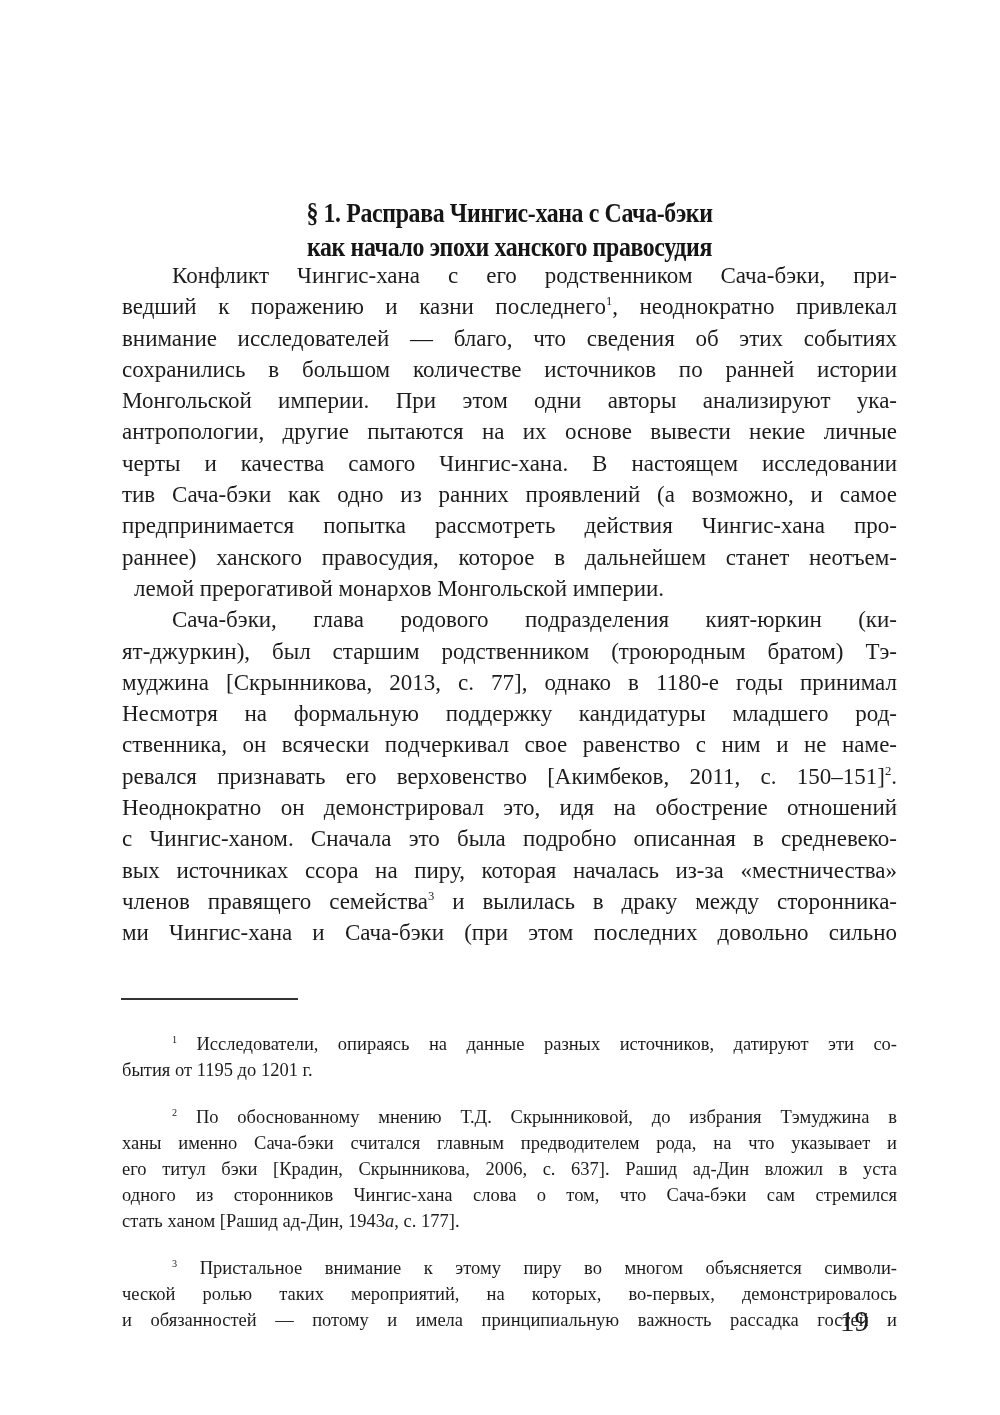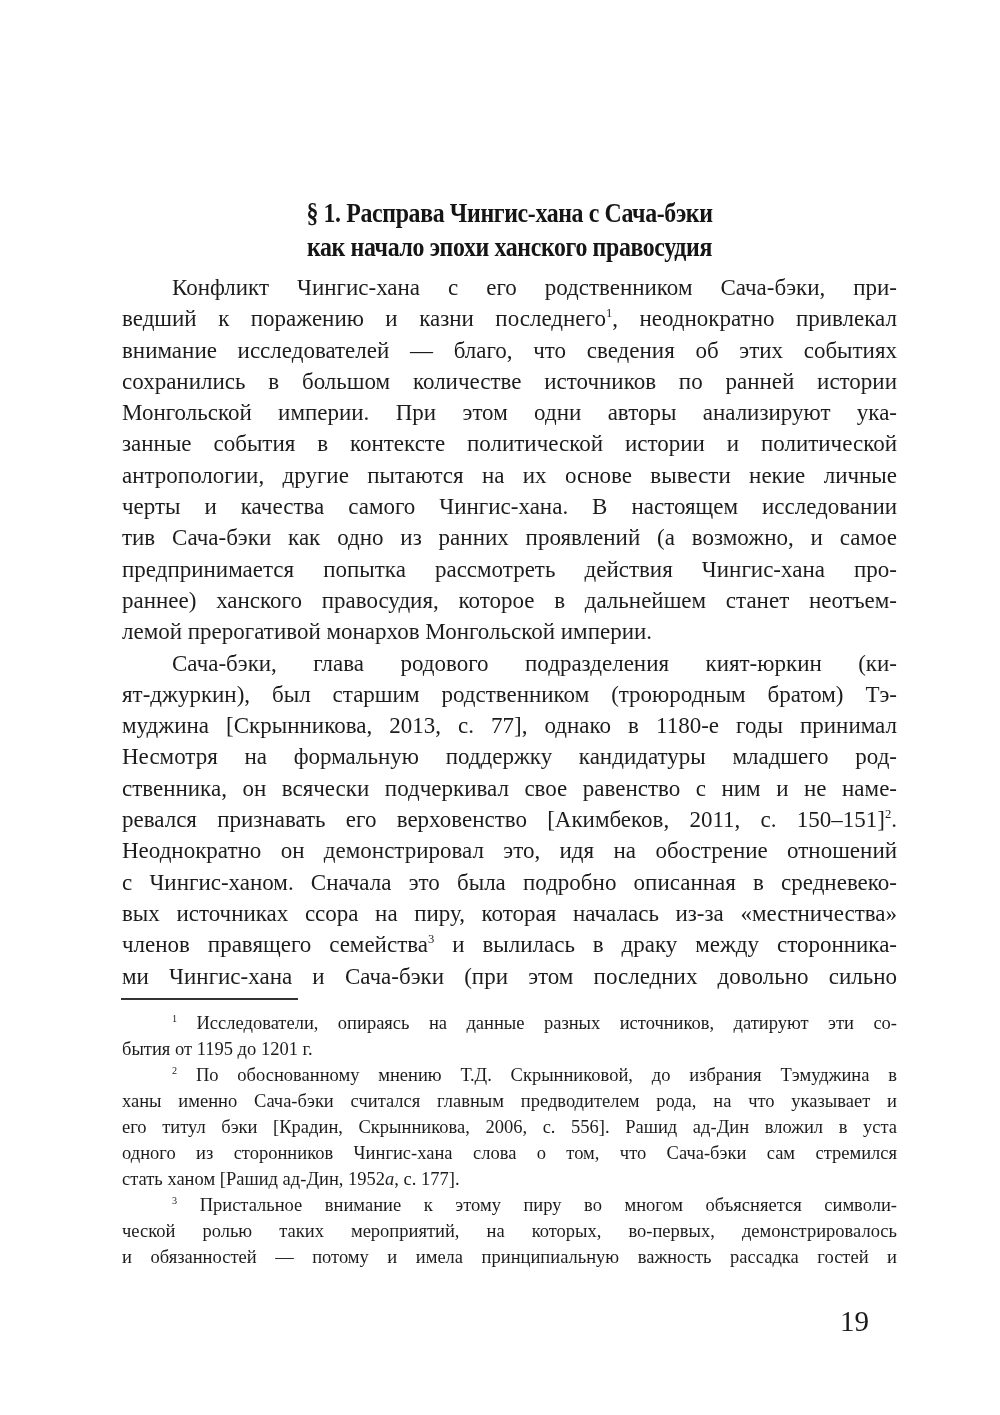--- a/index.html
+++ b/index.html
@@ -10,42 +10,42 @@
   }
   .page { position: absolute; left: 0; top: 0; width: 1000px; height: 1070px; background: #fff; }
   .heading {
     position: absolute; left: 122px; width: 775px; top: 196px;
     text-align: center; font-weight: bold; font-size: 26.5px; line-height: 34px;
     letter-spacing: -0.4px; color: #151515;
     transform: scaleX(0.9); transform-origin: center top;
   }
   .heading div { white-space: nowrap; }
   .body-text {
-    position: absolute; left: 122px; top: 272px; width: 775px;
+    position: absolute; left: 122px; top: 260px; width: 775px;
     font-size: 23px; line-height: 31.3px; text-align: justify;
     color: #1c1c1c;
   }
   .line {
     display: block; white-space: nowrap; text-align: justify; text-align-last: justify;
     height: 31.3px; overflow: visible;
   }
-  .line.last { text-align-last: left; }
+  .line.last { text-align-last: left; margin-left: 12px; }
   .line.indent { padding-left: 50px; }
   .fn-rule {
     position: absolute; left: 121px; top: 998px; width: 177px; height: 2px; background: #333;
   }
   .footnotes {
     position: absolute; left: 122px; top: 1010px; width: 775px;
     font-size: 18.5px; line-height: 26px; color: #1c1c1c;
   }
   .fn-line {
     display: block; white-space: nowrap; text-align: justify; text-align-last: justify; height: 26px;
   }
   .fn-line.last { text-align-last: left; }
-  .fn-line.indent { padding-left: 50px; }
+  .fn-line.indent { padding-left: 50px; margin-top: 21px; }
   sup { font-size: 0.55em; vertical-align: 0.7em; line-height: 0; }
   .page-number {
     position: absolute; left: 840px; top: 1305px; width: 60px; 
     font-size: 29px; color: #1a1a1a;
   }
 </style>
 </head>
 <body>
 
 <div class="page">
@@ -55,21 +55,20 @@
     <div>как начало эпохи ханского правосудия</div>
   </div>
 
   <div class="body-text">
 
     <span class="line indent"><span>Конфликт Чингис-хана с его родственником Сача-бэки, при-</span></span>
     <span class="line"><span>ведший к поражению и казни последнего</span><sup>1</sup><span>, неоднократно привлекал</span></span>
     <span class="line"><span>внимание исследователей — благо, что сведения об этих событиях</span></span>
     <span class="line"><span>сохранились в большом количестве источников по ранней истории</span></span>
     <span class="line"><span>Монгольской империи. При этом одни авторы анализируют ука-</span></span>
-    <span class="line"><span>занные события в контексте политической истории и политической</span></span>
     <span class="line"><span>антропологии, другие пытаются на их основе вывести некие личные</span></span>
     <span class="line"><span>черты и качества самого Чингис-хана. В настоящем исследовании</span></span>
     <span class="line"><span>тив Сача-бэки как одно из ранних проявлений (а возможно, и самое</span></span>
     <span class="line"><span>предпринимается попытка рассмотреть действия Чингис-хана про-</span></span>
     <span class="line"><span>раннее) ханского правосудия, которое в дальнейшем станет неотъем-</span></span>
     <span class="line last"><span>лемой прерогативой монархов Монгольской империи.</span></span>
 
     <span class="line indent"><span>Сача-бэки, глава родового подразделения кият-юркин (ки-</span></span>
     <span class="line"><span>ят-джуркин), был старшим родственником (троюродным братом) Тэ-</span></span>
     <span class="line"><span>муджина [Скрынникова, 2013, с. 77], однако в 1180-е годы принимал</span></span>
@@ -85,23 +84,23 @@
 
   <div class="fn-rule"></div>
 
   <div class="footnotes">
 
     <span class="fn-line indent"><sup>1</sup> <span>Исследователи, опираясь на данные разных источников, датируют эти со-</span></span>
     <span class="fn-line last"><span>бытия от 1195 до 1201 г.</span></span>
 
     <span class="fn-line indent"><sup>2</sup> <span>По обоснованному мнению Т.Д. Скрынниковой, до избрания Тэмуджина в</span></span>
     <span class="fn-line"><span>ханы именно Сача-бэки считался главным предводителем рода, на что указывает и</span></span>
-    <span class="fn-line"><span>его титул бэки [Крадин, Скрынникова, 2006, с. 556]. Рашид ад-Дин вложил в уста</span></span>
+    <span class="fn-line"><span>его титул бэки [Крадин, Скрынникова, 2006, с. 637]. Рашид ад-Дин вложил в уста</span></span>
     <span class="fn-line"><span>одного из сторонников Чингис-хана слова о том, что Сача-бэки сам стремился</span></span>
-    <span class="fn-line last"><span>стать ханом [Рашид ад-Дин, 1952</span><i>а</i><span>, с. 177].</span></span>
+    <span class="fn-line last"><span>стать ханом [Рашид ад-Дин, 1943</span><i>а</i><span>, с. 177].</span></span>
 
     <span class="fn-line indent"><sup>3</sup> <span>Пристальное внимание к этому пиру во многом объясняется символи-</span></span>
     <span class="fn-line"><span>ческой ролью таких мероприятий, на которых, во-первых, демонстрировалось</span></span>
     <span class="fn-line"><span>и обязанностей — потому и имела принципиальную важность рассадка гостей и</span></span>
   </div>
 
   <div class="page-number">19</div>
 </div>
 
 </body></html>

